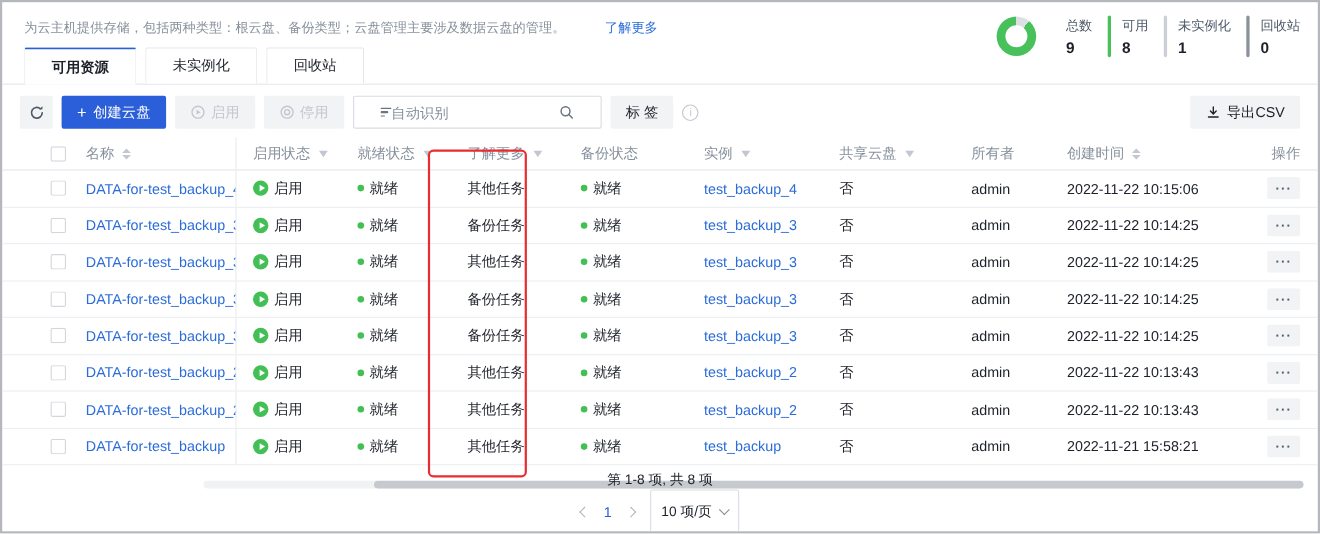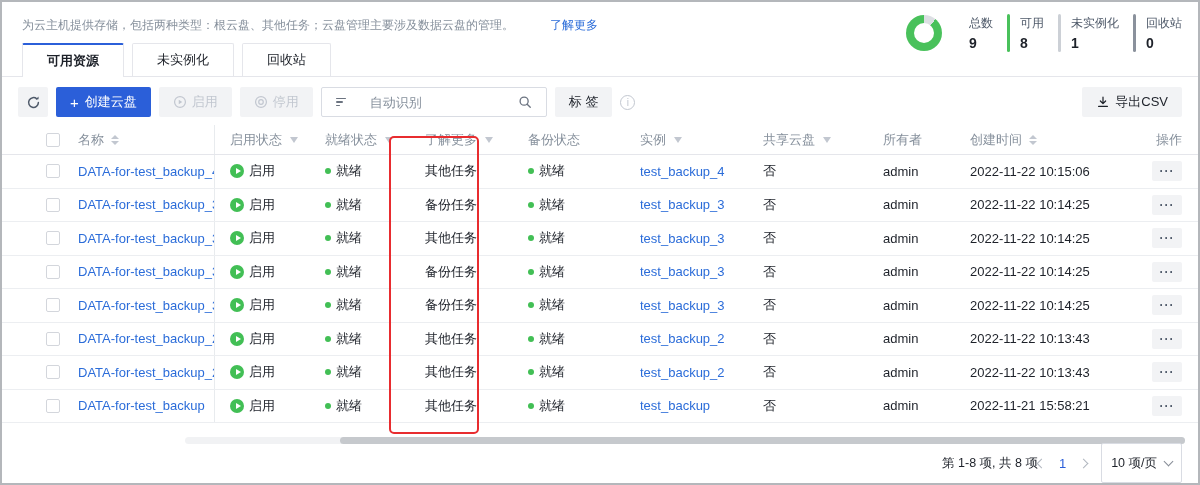--- a/index.html
+++ b/index.html
@@ -43,21 +43,21 @@
   .btn { height:30px; display:inline-flex; align-items:center; justify-content:center; gap:5px;
          padding:0 14px; font-size:13px; background:#f2f3f5; color:#1d2129; border:none;
          border-radius:2px; cursor:pointer; white-space:nowrap; }
   .btn.icon-only { width:30px; padding:0; }
   .btn.primary { background:#2b5fd9; color:#fff; }
   .btn.disabled { color:#c2c7d0; cursor:not-allowed; }
   .plus { font-size:15px; font-weight:400; margin-right:1px; }
   .chev { width:7px; height:7px; border-right:1.4px solid #4e5969; border-bottom:1.4px solid #4e5969;
           transform:rotate(45deg); margin-top:-4px; }
   .search { display:flex; align-items:center; width:226px; height:30px; border:1px solid #d9dce3;
-            border-radius:2px; background:#fff; padding:0 14px; gap:24px; }
+            border-radius:2px; background:#fff; padding:0 24px; gap:0; }
   .search input { flex:1; border:none; outline:none; font-size:13px; color:#1d2129;
                   font-family:"Liberation Sans",sans-serif; min-width:0; }
   .search input::placeholder { color:#86909c; }
   .filter-lines { display:flex; flex-direction:column; gap:2px; }
   .filter-lines i { display:block; height:1.6px; background:#6b7380; border-radius:1px; }
   .filter-lines i:nth-child(1){ width:10px; } .filter-lines i:nth-child(2){ width:7px; }
   .filter-lines i:nth-child(3){ width:4px; }
   .info-i { width:15px; height:15px; border:1.3px solid #c2c7d0; border-radius:50%; color:#c2c7d0;
             font-size:10px; display:flex; align-items:center; justify-content:center; font-style:normal; }
   .spacer { flex:1; }
@@ -90,38 +90,38 @@
   .redbox { position:absolute; left:387px; top:134px; width:90px; height:298px;
             border:2.5px solid #e82c2f; border-radius:5px; pointer-events:none; z-index:5; }
 
   
   .hscroll { position:absolute; left:183px; top:435px; width:1000px; height:7px;
              background:#f1f2f4; border-radius:4px; }
   .hscroll .thumb { position:absolute; left:155px; top:0; width:845px; height:7px;
                     background:#c6c9cd; border-radius:4px; cursor:pointer; }
 
   
-  .footer { position:absolute; left:0; right:0; bottom:0; height:40px; display:flex;
-            align-items:center; justify-content:flex-end; padding:0 16px; font-size:12.5px; color:#1d2129; }
+  .footer { position:absolute; left:0; right:0; bottom:15px; height:40px; display:flex;
+            align-items:center; justify-content:flex-start; padding:0 16px; font-size:12.5px; color:#1d2129;flex-direction:column; }
   .pager { display:flex; align-items:center; gap:14px; }
   .pchev { width:7px; height:7px; border-right:1.4px solid #b0b6bf; border-bottom:1.4px solid #b0b6bf; cursor:pointer; }
   .pchev.left { transform:rotate(135deg); } .pchev.right { transform:rotate(-45deg); }
   .pnum { color:#2b5fd9; font-size:13px; cursor:pointer; }
   .psize { display:flex; align-items:center; gap:8px; height:40px; border:1px solid #d9dce3;
            border-radius:2px; padding:0 9px; font-size:12.5px; cursor:pointer; }
   .psize .chev { border-color:#868c96; margin-top:-3px; }
   svg { display:block; }
 </style>
 </head>
 <body>
 
 <div class="page">
 
   <div class="hdr">
-    <div class="desc"><span>为云主机提供存储，包括两种类型：根云盘、其他任务；云盘管理主要涉及数据云盘的管理。</span><a>了解更多</a></div>
+    <div class="desc"><span>为云主机提供存储，包括两种类型：根云盘、备份类型；云盘管理主要涉及数据云盘的管理。</span><a>了解更多</a></div>
   </div>
 
   <div class="stats">
     <div class="donut"></div>
     <div class="stat">
       <span class="vbar"></span>
       <span class="txt">
           <span class="lab">总数</span>
           <span class="val">9</span>
         </span>

